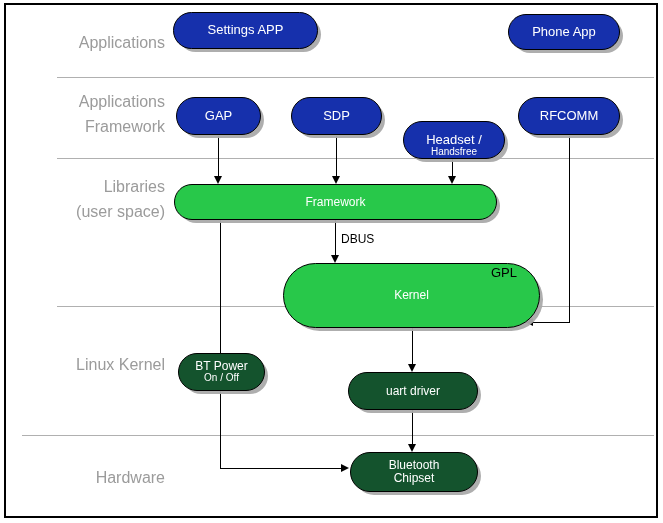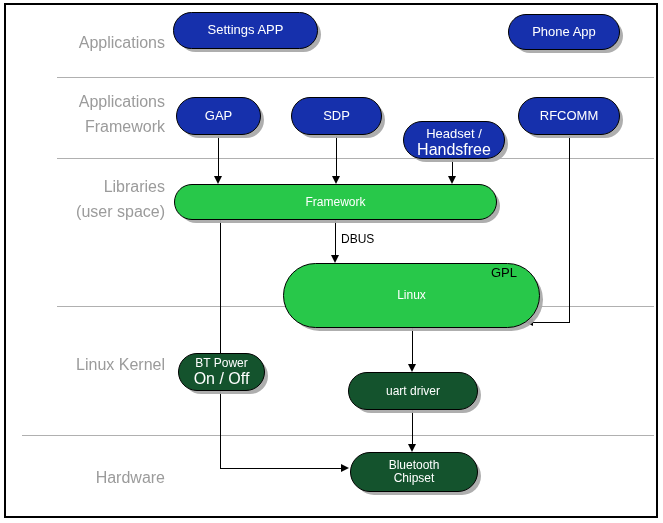--- a/index.html
+++ b/index.html
@@ -46,21 +46,21 @@
     border: 1px solid #000000;
     display: flex;
     align-items: center;
     justify-content: center;
     text-align: center;
     color: #ffffff;
     line-height: 1.08;
     box-shadow: 4px 4px 0 -1px rgba(170,170,170,0.95);
   }
   .node .l1 { display: block; }
-  .node .l2 { display: block; font-size: 16px; }
+  .node .l2 { display: block; font-size: 10px; }
   .node-blue {
     background: #1630ac;
     border-radius: 999px;
     font-size: 13px;
   }
   .node-green {
     background: #22c council;
   }
   .node-green {
     background: #28c84a;
@@ -189,21 +189,21 @@
 
   <div class="node node-blue" style="left:518px; top:97px; width:102px; height:38px;">
     <span class="l1">RFCOMM</span>
   </div>
 
   <div class="node node-green" style="left:174px; top:184px; width:323px; height:36px;">
     <span class="l1">Framework</span>
   </div>
 
   <div class="node node-green" style="left:283px; top:263px; width:257px; height:65px;">
-    <span class="l1">Linux</span>
+    <span class="l1">Kernel</span>
     <span class="gpl-tag" style="right:22px; top:2px;">GPL</span>
   </div>
 
   <div class="node node-red" style="left:178px; top:353px; width:87px; height:38px; flex-direction:column; justify-content:center;">
     <span class="l1">BT Power</span>
     <span class="l2">On / Off</span>
   </div>
 
   <div class="node node-red" style="left:348px; top:372px; width:130px; height:38px;justify-content:center;">
     <span class="l1">uart driver</span>

